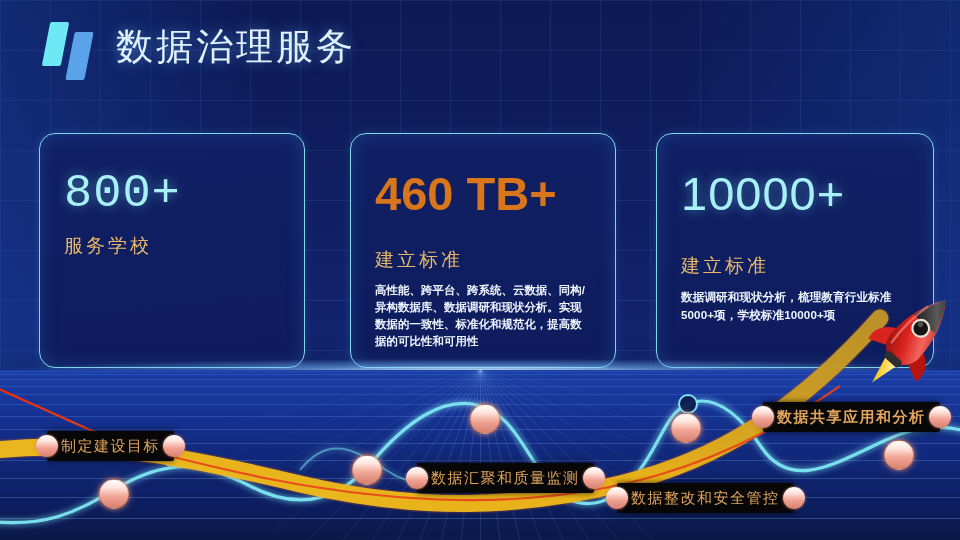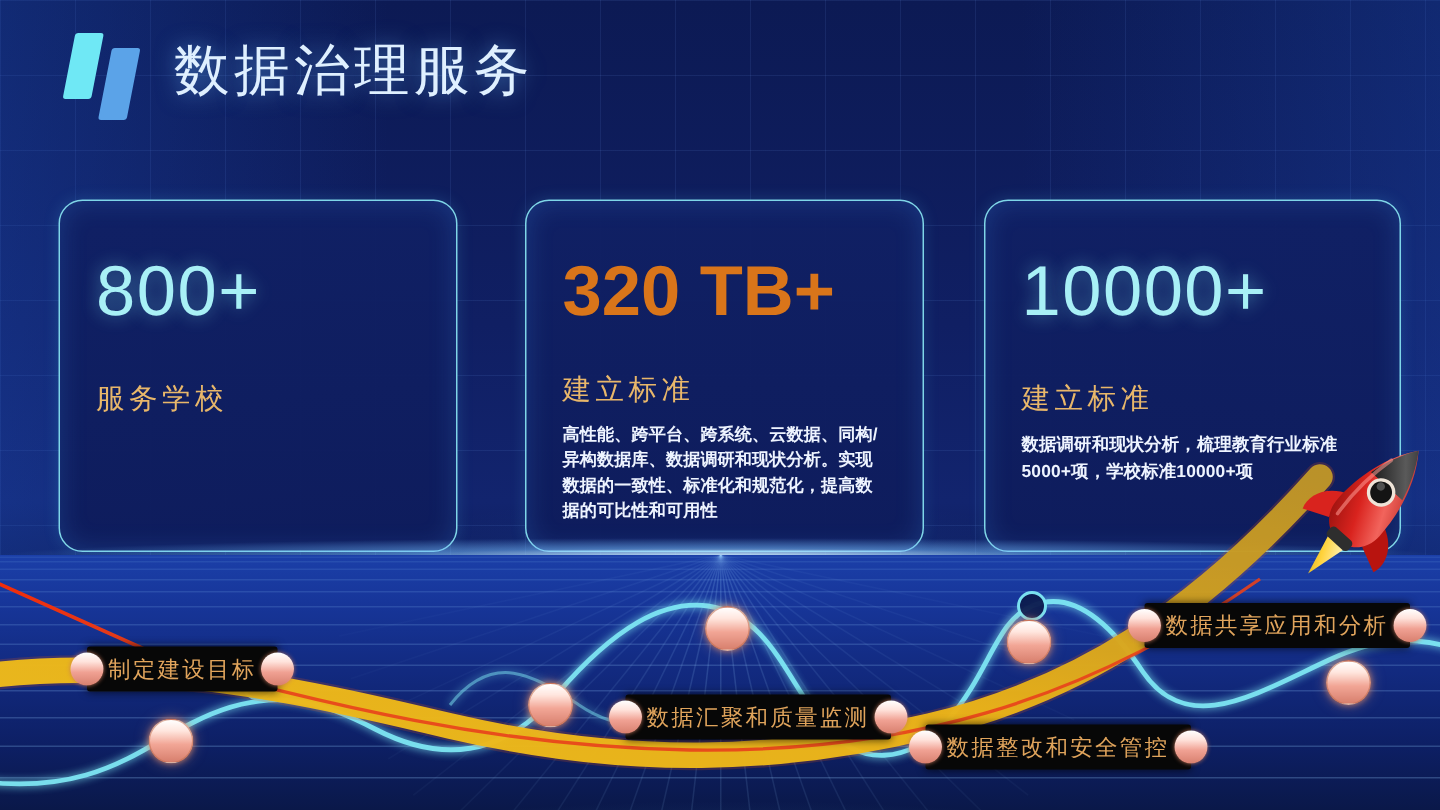--- a/index.html
+++ b/index.html
@@ -56,34 +56,34 @@
 
   
   .card {
     position:absolute; top:133px; width:266px; height:235px;
     border:1.6px solid #7fd6e8; border-radius:16px;
     background:linear-gradient(180deg, rgba(16,32,100,.96), rgba(14,28,92,.97));
     box-shadow:0 0 18px rgba(70,150,240,.22) inset, 0 0 10px rgba(80,190,240,.18);
     padding:30px 24px 18px 24px;
     overflow:hidden;
   }
-  #card-0 { left:39px; }
+  #card-0 { left:39px;font-family:Liberation Mono, monospace; }
   #card-1 { left:350px; }
   #card-2 { left:656px; width:278px; }
 
   .card-number {
     font-size:47px; line-height:1; font-weight:400; letter-spacing:1px;
     margin-top:6px;
   }
   .num-cyan { color:#a8f0f6; text-shadow:0 0 12px rgba(130,240,250,.45); }
   .num-orange { color:#d9751a; font-weight:700; letter-spacing:0px; }
 
   .card-subtitle {
     font-size:19px; font-weight:500; color:#e8b76a; letter-spacing:3px;
-    margin-top:36px;
+    margin-top:16px;
   }
   #card-1 .card-subtitle { margin-top:30px; }
   #card-2 .card-subtitle { margin-top:36px; }
 
   .card-body {
     margin-top:9px; font-size:11.6px; line-height:1.52; color:#eef4ff;
     font-weight:700; letter-spacing:.1px;
   }
   #card-1 .card-body { font-size:11.4px; line-height:1.5; }
 
@@ -164,21 +164,21 @@
     </span>
     <span id="page-title">数据治理服务</span>
   </div>
 
   <div class="card" id="card-0">
     <div class="card-number num-cyan">800+</div>
     <div class="card-subtitle">服务学校</div>
   </div>
 
   <div class="card" id="card-1">
-    <div class="card-number num-orange">320 TB+</div>
+    <div class="card-number num-orange">460 TB+</div>
     <div class="card-subtitle">建立标准</div>
     <div class="card-body">高性能、跨平台、跨系统、云数据、同构/异构数据库、数据调研和现状分析。实现数据的一致性、标准化和规范化，提高数据的可比性和可用性</div>
   </div>
 
   <div class="card" id="card-2">
     <div class="card-number num-cyan">10000+</div>
     <div class="card-subtitle">建立标准</div>
     <div class="card-body">数据调研和现状分析，梳理教育行业标准5000+项，学校标准10000+项</div>
   </div>
 
@@ -268,30 +268,30 @@
 
     <path d="M 100,438 C 220,470 330,498 460,500 C 600,502 720,470 840,386" fill="none" stroke="#e8411c" stroke-width="2.2" opacity=".9"></path>
   </svg>
 
   <div class="orb" style="left:99px;  top:479px;"></div>
   <div class="orb" style="left:352px; top:455px;"></div>
   <div class="orb" style="left:470px; top:404px;"></div>
   <div class="orb" style="left:671px; top:413px;"></div>
   <div class="orb" style="left:884px; top:440px;"></div>
 
-  <div class="node-label" style="left:58px; top:431px;">
+  <div class="node-label" style="left:47px; top:431px;">
     <span>制定建设目标</span>
   </div>
   <div class="node-label" style="left:417px; top:463px;">
     <span>数据汇聚和质量监测</span>
   </div>
   <div class="node-label" style="left:617px; top:483px;">
     <span>数据整改和安全管控</span>
   </div>
-  <div class="node-label" style="left:763px; top:402px;">
+  <div class="node-label" style="left:763px; top:402px;font-weight:bold;">
     <span>数据共享应用和分析</span>
   </div>
 
   <svg id="rocket" viewBox="0 0 120 120">
     <defs>
       <linearGradient id="rbody" x1="0" y1="1" x2="1" y2="0">
         <stop offset="0%" stop-color="#8d0f0c"></stop>
         <stop offset="35%" stop-color="#d9231e"></stop>
         <stop offset="60%" stop-color="#f2645c"></stop>
         <stop offset="100%" stop-color="#a3130f"></stop>

